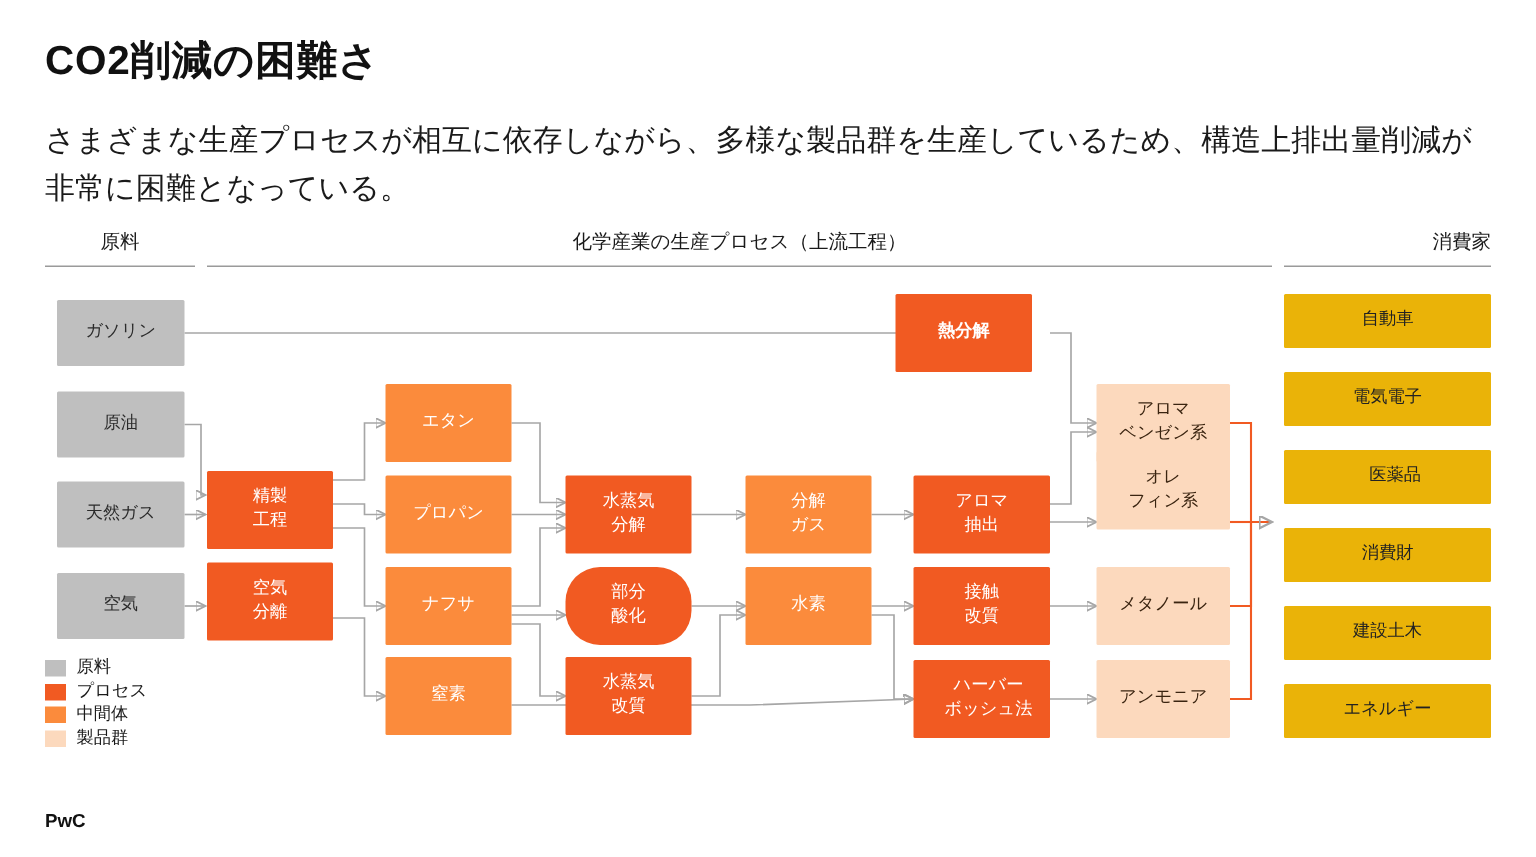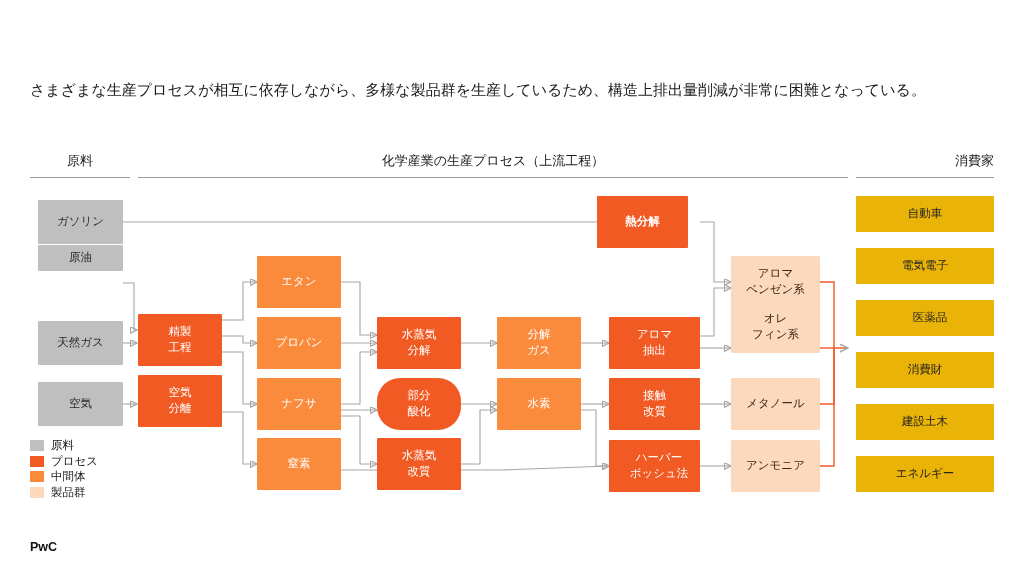--- a/index.html
+++ b/index.html
@@ -22,21 +22,21 @@
     left: 30px; top: 22px;
     font-size: 27px;
     font-weight: bold;
     letter-spacing: 0.5px;
     color: #111111;
   }
   .subtitle {
     position: absolute;
     left: 30px; top: 78px;
     width: 960px;
-    font-size: 15px;
+    font-size: 20px;
     line-height: 1.6;
     color: #1a1a1a;
   }
   
   .sec-head {
     position: absolute;
     font-size: 13px;
     text-align: center;
     color: #1a1a1a;
     padding-bottom: 7px;
@@ -102,20 +102,21 @@
     font-size: 12.5px;
     font-weight: bold;
     color: #111111;
   }
 </style>
 </head>
 <body>
 
 <div class="slide">
 
+  <div class="title">CO2削減の困難さ</div>
   <div class="subtitle">さまざまな生産プロセスが相互に依存しながら、多様な製品群を生産しているため、構造上排出量削減が非常に困難となっている。</div>
 
   <div class="sec-head" id="sec-raw">原料</div>
   <div class="sec-head" id="sec-proc">化学産業の生産プロセス（上流工程）</div>
   <div class="sec-head" id="sec-cons">消費家</div>
 
   <svg class="links">
     <defs>
       <marker id="ah" markerWidth="7" markerHeight="7" refX="6" refY="3" orient="auto">
         <path d="M0,0 L6,3 L0,6 z" fill="#a6a6a6" stroke="none"></path>
@@ -172,21 +173,21 @@
 
     <path class="orange-link" d="M820,282 L834,282 L834,348 L848,348" marker-end="url(#ahO)"></path>
     <path class="orange-link" d="M820,348 L834,348"></path>
     <path class="orange-link" d="M820,404 L834,404 L834,348"></path>
     <path class="orange-link" d="M820,466 L834,466 L834,348"></path>
   </svg>
 
   <div class="node t-raw" style="left:38px; top:200px; width:85px; height:44px;">
     <span>ガソリン</span>
   </div>
-  <div class="node t-raw" style="left:38px; top:245px; width:85px; height:26px;">
+  <div class="node t-raw" style="left:38px; top:261px; width:85px; height:44px;">
     <span>原油</span>
   </div>
   <div class="node t-raw" style="left:38px; top:321px; width:85px; height:44px;">
     <span>天然ガス</span>
   </div>
   <div class="node t-raw" style="left:38px; top:382px; width:85px; height:44px;">
     <span>空気</span>
   </div>
 
   <div class="node t-process" style="left:138px; top:314px; width:84px; height:52px; flex-direction:column;">

